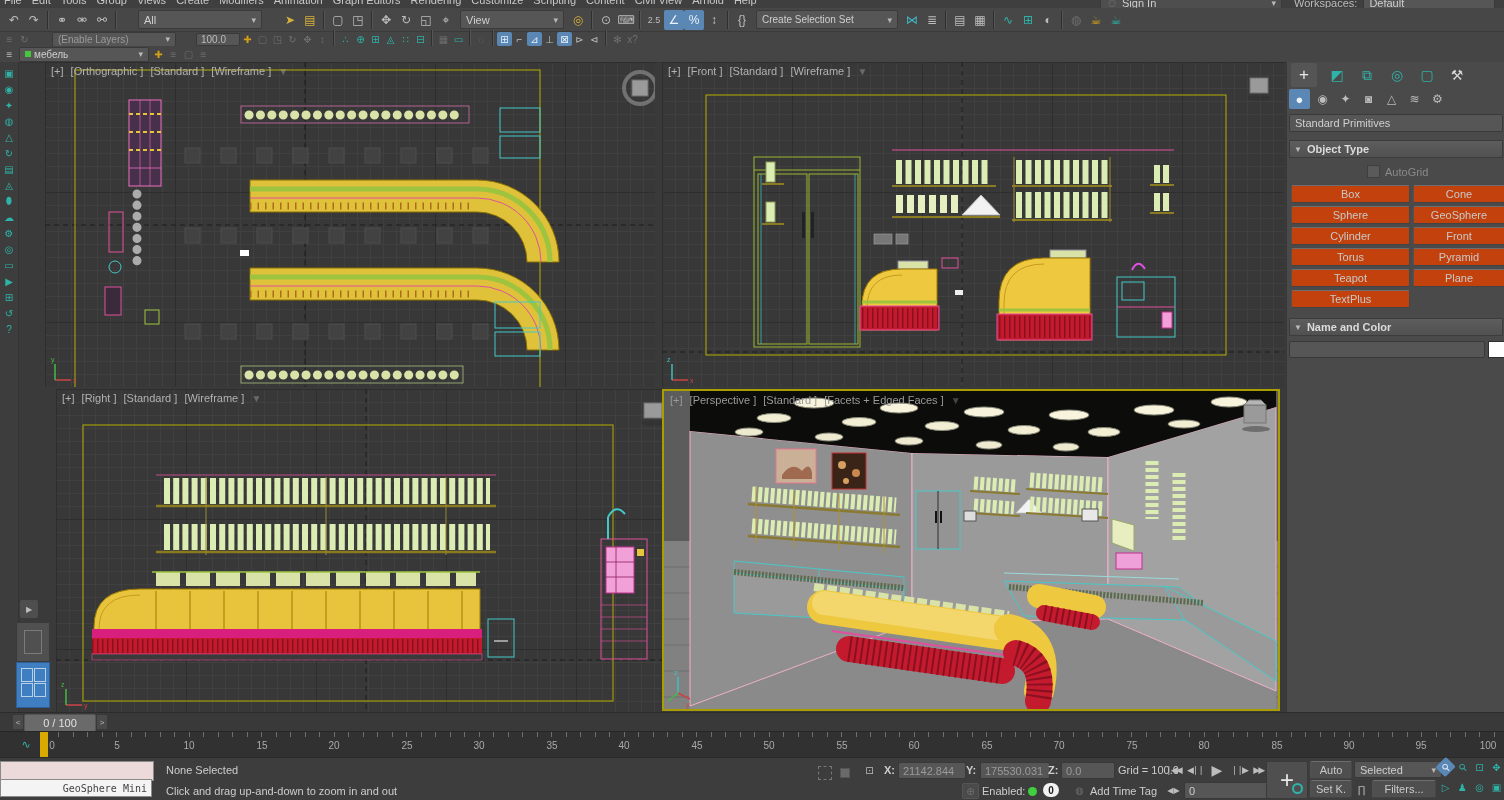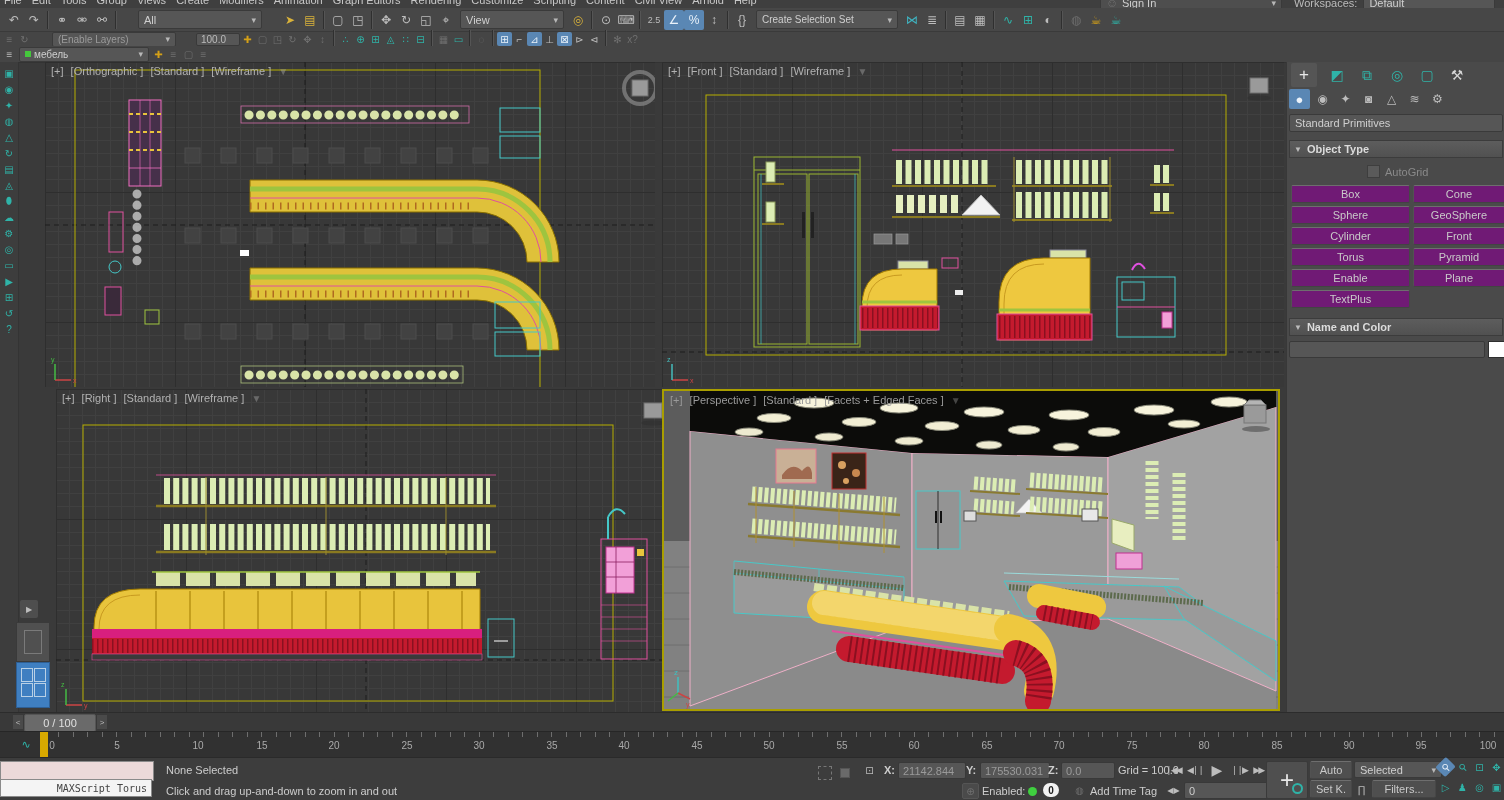--- a/index.html
+++ b/index.html
@@ -23,21 +23,21 @@
   .vp{background:#383838;overflow:hidden;}
   .vp.grid{background-image:
       linear-gradient(#2e2e2e 1px,transparent 1px),
       linear-gradient(90deg,#2e2e2e 1px,transparent 1px),
       linear-gradient(#404040 1px,transparent 1px),
       linear-gradient(90deg,#404040 1px,transparent 1px);
       background-size:130px 130px,130px 130px,13px 13px,13px 13px;}
   .vplabel{position:absolute;top:3px;left:6px;color:#b2b2b2;font-size:11px;z-index:5;white-space:nowrap;}
   .vplabel span{margin-right:4px;cursor:default;}
   .funnel{opacity:.4;font-size:10px;}
-  .btn{background:#701a75;border-top:1px solid #6e6e6e;border-bottom:1px solid #434343;
+  .btn{background:#c2410c;border-top:1px solid #6e6e6e;border-bottom:1px solid #434343;
        border-left:1px solid #525252;border-right:1px solid #474747;border-radius:2px;
        color:#c9c9c9;font-size:11px;display:flex;align-items:center;justify-content:center;height:16px;}
   .rollout{background:linear-gradient(#5d5d5d,#515151);border:1px solid #3c3c3c;height:16px;
        display:flex;align-items:center;font-weight:bold;color:#dcdcdc;padding:0 4px;font-size:11px;}
   .valbox{background:#565656;border:1px solid #393939;border-radius:2px;height:15px;color:#9a9a9a;
        display:flex;align-items:center;padding:0 4px;}
   .tick-label{position:absolute;top:8px;transform:translateX(-50%);color:#aaa;font-size:10px;}
   .statustext{color:#cdcdcd;font-size:11px;}
   svg{display:block;}
 </style>
@@ -598,21 +598,21 @@
   </div>
   <div style="margin:7px 0 0 4px;display:grid;grid-template-columns:119px 92px;gap:3px;">
     <div class="btn">Box</div>
     <div class="btn">Cone</div>
     <div class="btn">Sphere</div>
     <div class="btn">GeoSphere</div>
     <div class="btn">Cylinder</div>
     <div class="btn">Front</div>
     <div class="btn">Torus</div>
     <div class="btn">Pyramid</div>
-    <div class="btn">Enable</div>
+    <div class="btn">Teapot</div>
     <div class="btn">Plane</div>
     <div class="btn">TextPlus</div>
     <div></div>
   </div>
   <div class="rollout" style="margin:10px 2px 0 2px;">
     <span style="font-size:8px;margin-right:5px;color:#bbb;">▼</span>
     <span>Name and Color</span>
   </div>
   <div class="row" style="margin:5px 0 0 2px;gap:3px;">
     <div class="valbox" style="width:192px;height:15px;"></div>
@@ -640,21 +640,21 @@
   </div>
   <div class="ic" style="position:absolute;left:97px;top:2px;width:10px;height:14px;background:#4a4a4a;font-size:8px;">&gt;</div>
 </div>
 
 <div class="ab" style="left:0;top:731px;width:1504px;height:26px;background:#313131;border-top:1px solid #262626;">
   <span class="ic t" style="position:absolute;left:18px;top:4px;width:16px;height:16px;font-size:11px;">∿</span>
   <div style="position:absolute;left:44px;right:8px;top:0;height:5px;background:repeating-linear-gradient(90deg,#6e6e6e 0,#6e6e6e 1px,transparent 1px,transparent 14.5px);"></div>
   <div style="position:absolute;left:40px;top:0;width:8px;height:26px;background:#d8a900;"></div>
   <span class="tick-label" style="left:52px;">0</span>
   <span class="tick-label" style="left:117px;">5</span>
-  <span class="tick-label" style="left:198px;">10</span>
+  <span class="tick-label" style="left:189px;">10</span>
   <span class="tick-label" style="left:262px;">15</span>
   <span class="tick-label" style="left:334px;">20</span>
   <span class="tick-label" style="left:407px;">25</span>
   <span class="tick-label" style="left:479px;">30</span>
   <span class="tick-label" style="left:552px;">35</span>
   <span class="tick-label" style="left:624px;">40</span>
   <span class="tick-label" style="left:697px;">45</span>
   <span class="tick-label" style="left:769px;">50</span>
   <span class="tick-label" style="left:842px;">55</span>
   <span class="tick-label" style="left:914px;">60</span>
@@ -665,21 +665,21 @@
   <span class="tick-label" style="left:1277px;">85</span>
   <span class="tick-label" style="left:1349px;">90</span>
   <span class="tick-label" style="left:1421px;">95</span>
   <span class="tick-label" style="left:1488px;">100</span>
 </div>
 
 <div class="ab" style="left:0;top:757px;width:1504px;height:43px;background:#3d3d3d;border-top:1px solid #2a2a2a;">
 
   <div style="position:absolute;left:0;top:3px;width:152px;height:18px;background:#ecd9d9;border:1px solid #8a8a8a;"></div>
   <div style="position:absolute;left:0;top:21px;width:152px;height:18px;background:#f4f4f4;border:1px solid #8a8a8a;display:flex;align-items:center;justify-content:flex-end;padding-right:4px;box-sizing:border-box;">
-    <span style="font-family:'DejaVu Sans Mono','Liberation Mono',monospace;font-size:10px;color:#444;">MAXScript Torus</span>
+    <span style="font-family:'DejaVu Sans Mono','Liberation Mono',monospace;font-size:10px;color:#444;">GeoSphere Mini</span>
   </div>
   <div class="statustext" style="position:absolute;left:166px;top:6px;">None Selected</div>
   <div class="statustext" style="position:absolute;left:166px;top:27px;">Click and drag up-and-down to zoom in and out</div>
 
   <span style="position:absolute;left:818px;top:8px;width:12px;height:12px;border:1px dashed #777;"></span>
   <span style="position:absolute;left:840px;top:10px;width:8px;height:8px;background:#6a6a6a;border:1px solid #555;"></span>
   <span class="ic sm" style="position:absolute;left:862px;top:5px;">⊡</span>
   <span class="statustext" style="position:absolute;left:884px;top:6px;font-weight:bold;">X:</span>
   <div class="valbox" style="position:absolute;left:898px;top:4px;width:58px;">
     <span>21142.844</span>

